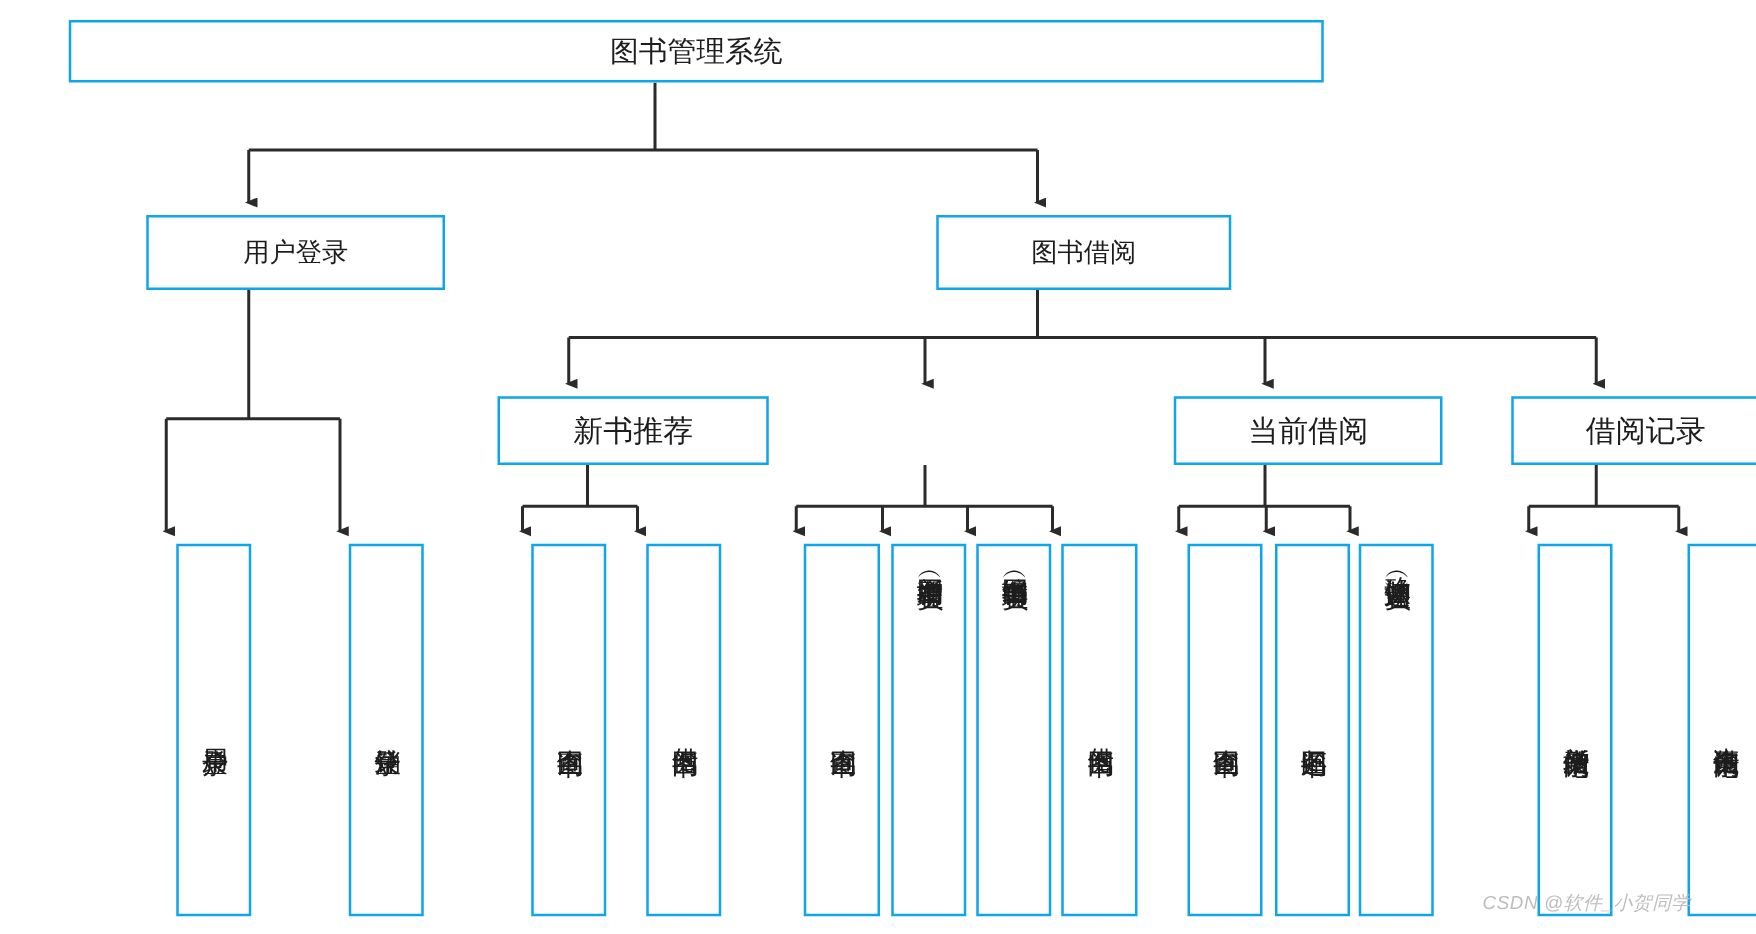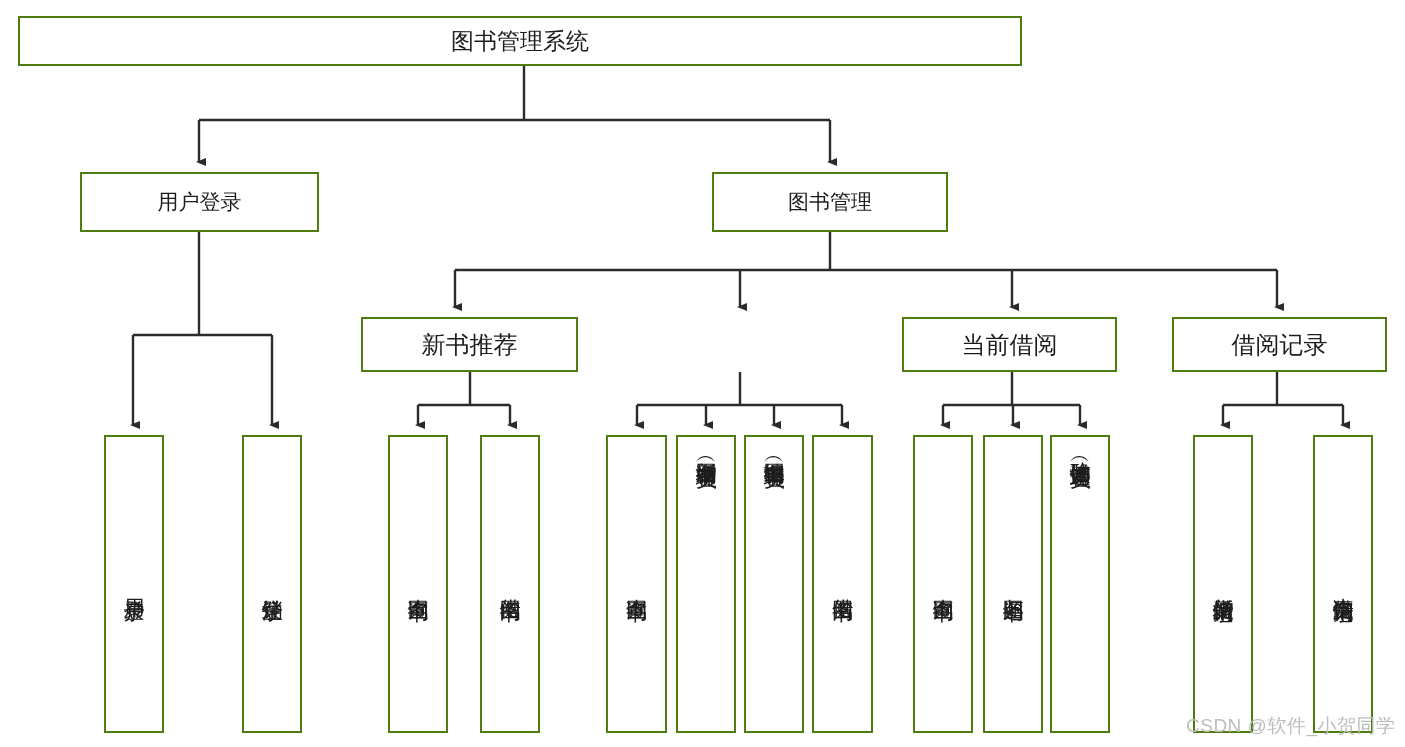--- a/index.html
+++ b/index.html
@@ -13,26 +13,27 @@
   #canvas {
     position: relative;
     width: 1405px;
     height: 747px;
     background: #ffffff;
     overflow: hidden;
   }
   .node {
     position: absolute;
     box-sizing: border-box;
-    border: 2px solid #4d7c0f;
+    border: 2px solid #0ea5e9;
     background: #ffffff;
     display: flex;
     align-items: center;
     justify-content: center;
     color: #1d1d1d;
+    margin-left: 37px;
   }
   .node.root {
     font-size: 23px;
   }
   .node.l2 {
     font-size: 21px;
   }
   .node.l3 {
     font-size: 24px;
   }
@@ -59,24 +60,25 @@
     left: 0;
     top: 0;
     width: 1405px;
     height: 747px;
     pointer-events: none;
   }
   .watermark {
     position: absolute;
     left: 1186px;
     top: 713px;
-    font-size: 19px;
+    font-size: 15px;
     color: #bdbdbd;
     white-space: nowrap;
     letter-spacing: 0.5px;
+    font-style: italic;
   }
 </style>
 </head>
 <body>
 
 <div id="canvas">
 
   <svg id="edges" viewBox="0 0 1405 747">
     <defs>
       <marker id="arrow" markerWidth="10" markerHeight="10" refX="4" refY="7" orient="auto" markerUnits="userSpaceOnUse">
@@ -123,21 +125,21 @@
       <path d="M1277,372 L1277,405"></path>
       <path d="M1223,405 L1343,405"></path>
       <path d="M1223,405 L1223,425" marker-end="url(#arrow)"></path>
       <path d="M1343,405 L1343,425" marker-end="url(#arrow)"></path>
     </g>
   </svg>
 
   <div class="node root" style="left:18px;top:16px;width:1004px;height:50px;">图书管理系统</div>
 
   <div class="node l2" style="left:80px;top:172px;width:239px;height:60px;">用户登录</div>
-  <div class="node l2" style="left:712px;top:172px;width:236px;height:60px;">图书管理</div>
+  <div class="node l2" style="left:712px;top:172px;width:236px;height:60px;">图书借阅</div>
 
   <div class="node l3" style="left:361px;top:317px;width:217px;height:55px;">新书推荐</div>
   <div class="node l3" style="left:902px;top:317px;width:215px;height:55px;">当前借阅</div>
   <div class="node l3" style="left:1172px;top:317px;width:215px;height:55px;">借阅记录</div>
 
   <div class="node leaf centered" style="left:104px;top:435px;width:60px;height:298px;">
     <span class="vtext">用户登录</span>
   </div>
   <div class="node leaf centered" style="left:242px;top:435px;width:60px;height:298px;">
     <span class="vtext">注销登录</span>

